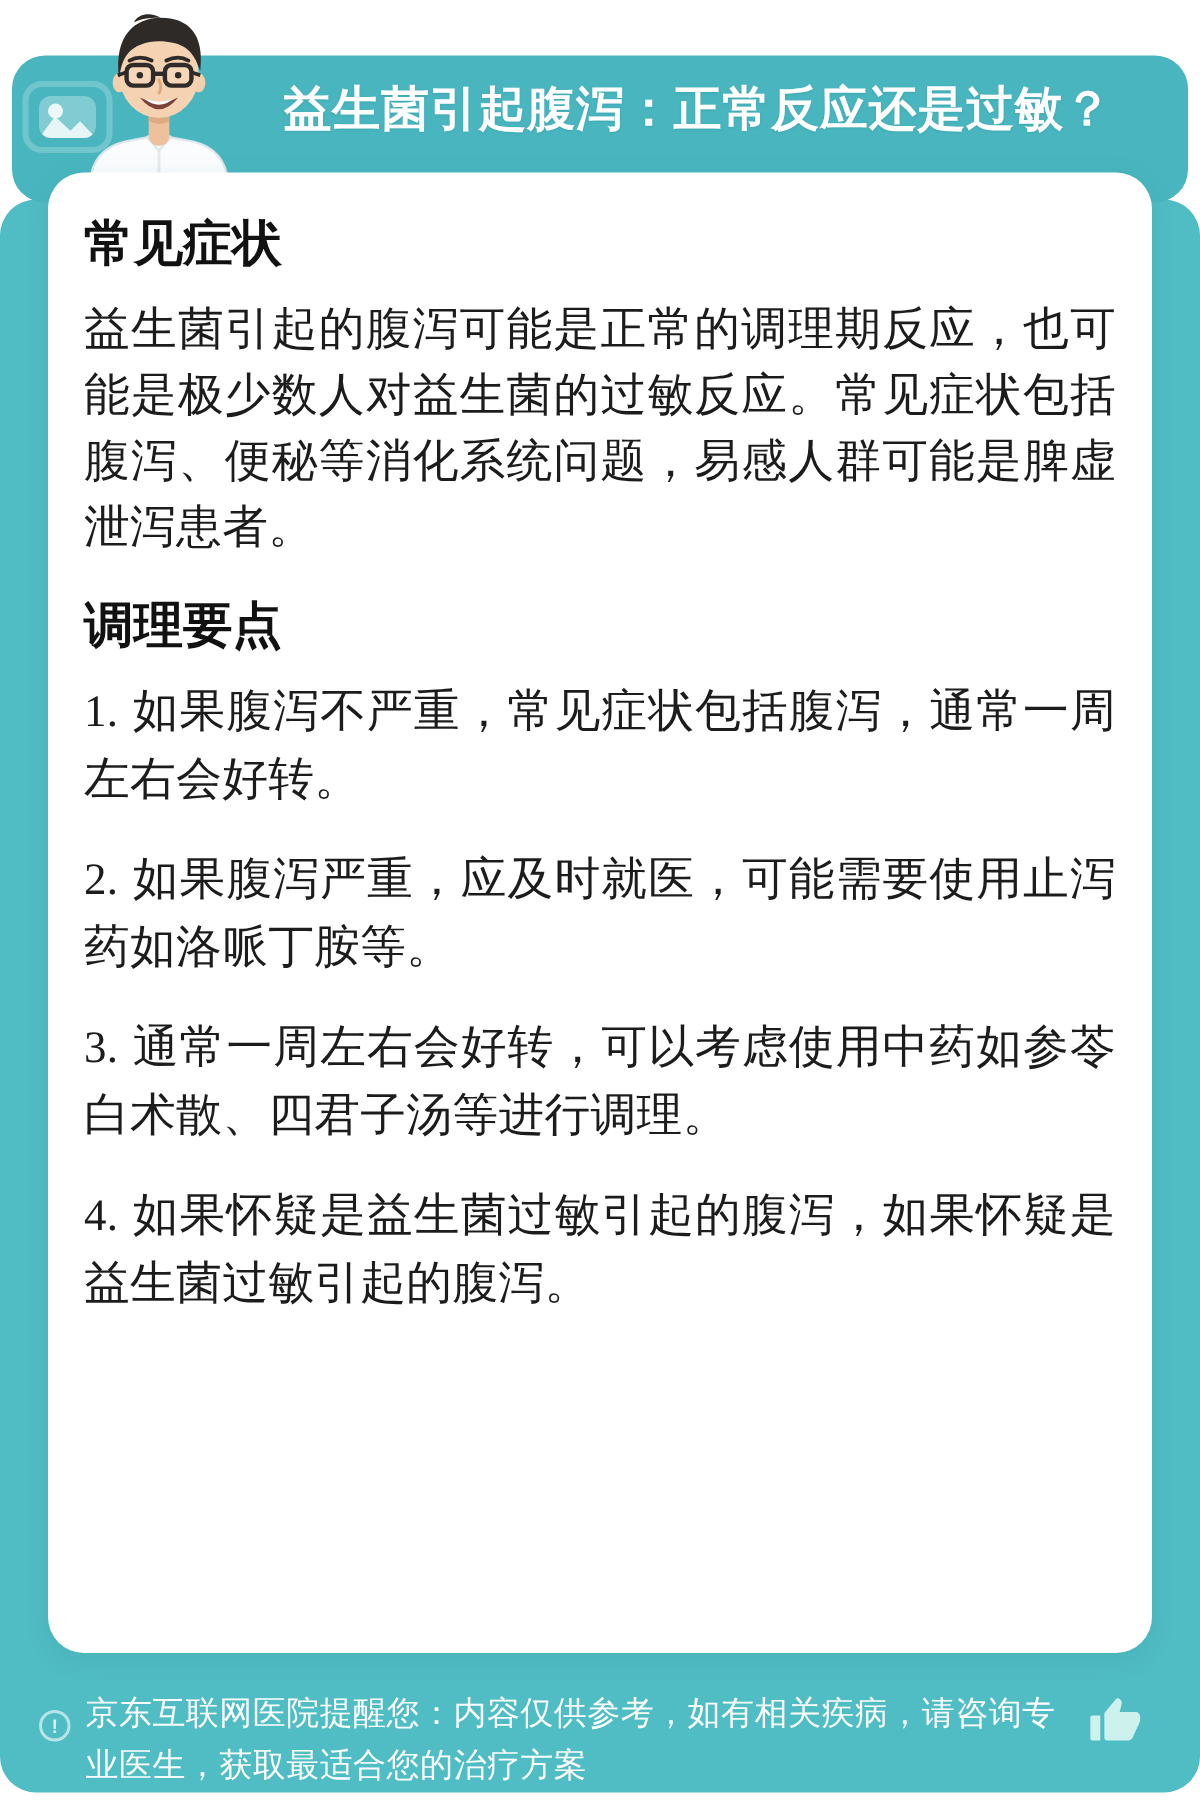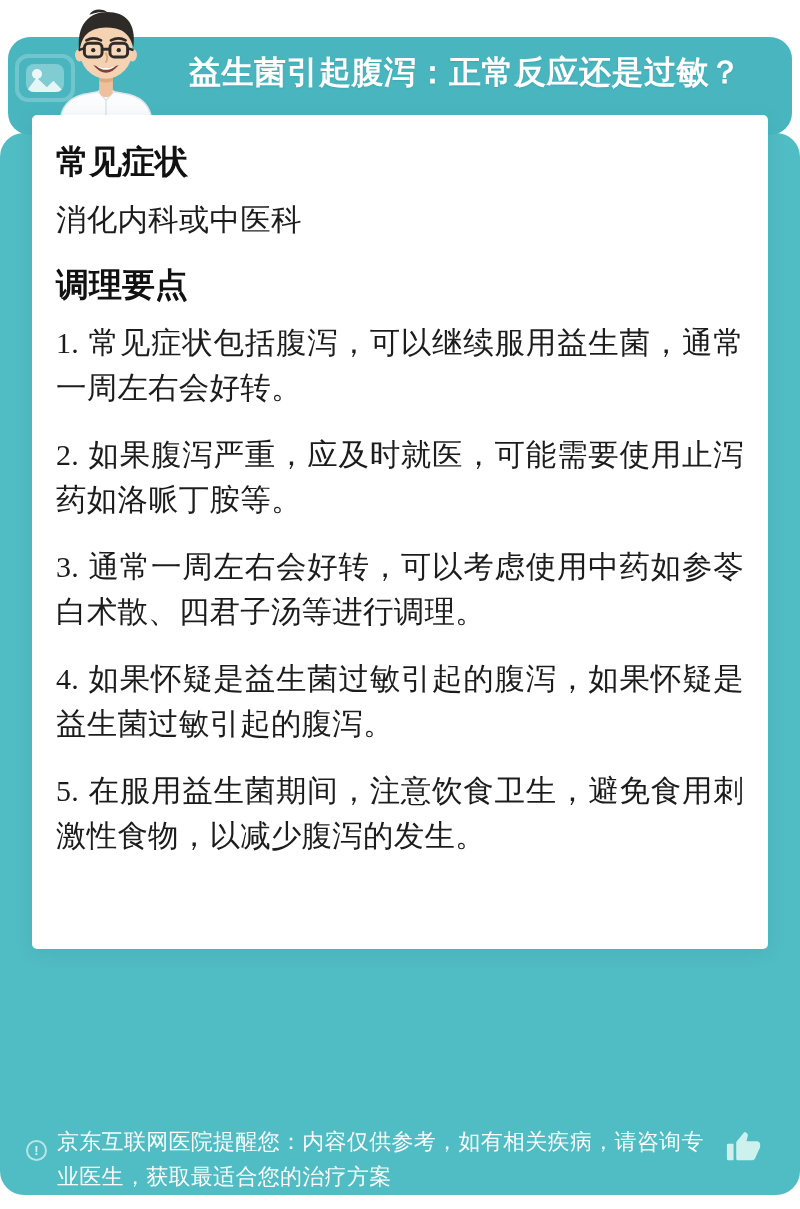--- a/index.html
+++ b/index.html
@@ -37,22 +37,22 @@
   }
   .avatar{position:absolute;left:56px;top:6px;width:100px;height:110px;z-index:4;}
   .title{
     position:absolute;left:145px;top:52px;width:600px;z-index:4;
     color:#ffffff;font-size:32px;font-weight:700;line-height:40px;letter-spacing:0.5px;
     text-shadow:0 1px 2px rgba(0,90,100,0.15);
     margin-left:44px;
   }
   
   .card{
-    position:absolute;left:32px;top:115px;width:736px;height:834px;z-index:5;
-    background:#ffffff;border-radius:5px;box-sizing:border-box;
+    position:absolute;left:32px;top:115px;width:736px;height:987px;z-index:5;
+    background:#ffffff;border-radius:24px;box-sizing:border-box;
     padding:26px 24px 0 24px;overflow:hidden;
     box-shadow:0 4px 18px rgba(20,100,110,0.10);
   }
   .card h2{
     margin:0 0 14px 0;font-size:33px;line-height:42px;font-weight:700;color:#111111;
   }
   .card p{
     margin:0 0 23px 0;font-size:30.5px;line-height:44px;color:#1c1c1c;
     letter-spacing:0.2px;text-align:justify;
   }
@@ -121,29 +121,28 @@
     <path d="M50,48 q2.5,6 0,9" stroke="#dca87e" stroke-width="2" fill="none" stroke-linecap="round"></path>
 
     <path d="M37,60 Q50,76 63,60 Q50,66 37,60 Z" fill="#7c4238"></path>
     <path d="M40,61 Q50,69 60,61 Q50,64.5 40,61 Z" fill="#ffffff"></path>
   </svg>
 
   <div class="title">益生菌引起腹泻：正常反应还是过敏？</div>
 
   <div class="card">
     <h2>常见症状</h2>
+    <p>益生菌引起的腹泻可能是正常的调理期反应，也可能是极少数人对益生菌的过敏反应。常见症状包括腹泻、便秘等消化系统问题，易感人群可能是脾虚泄泻患者。</p>
 
-    <p>消化内科或中医科</p>
 
     <h2>调理要点</h2>
-    <p><span class="num">1.</span><span>常见症状包括腹泻，可以继续服用益生菌，通常一周左右会好转。</span></p>
+    <p><span class="num">1.</span><span>如果腹泻不严重，常见症状包括腹泻，通常一周左右会好转。</span></p>
     <p><span class="num">2.</span><span>如果腹泻严重，应及时就医，可能需要使用止泻药如洛哌丁胺等。</span></p>
     <p><span class="num">3.</span><span>通常一周左右会好转，可以考虑使用中药如参苓白术散、四君子汤等进行调理。</span></p>
     <p><span class="num">4.</span><span>如果怀疑是益生菌过敏引起的腹泻，如果怀疑是益生菌过敏引起的腹泻。</span></p>
-    <p><span class="num">5.</span><span>在服用益生菌期间，注意饮食卫生，避免食用刺激性食物，以减少腹泻的发生。</span></p>
   </div>
 
   <div class="alert-circle">
     <span>!</span>
   </div>
 
   <div class="disclaimer">京东互联网医院提醒您：内容仅供参考，如有相关疾病，请咨询专业医生，获取最适合您的治疗方案</div>
 
   <svg class="thumb" viewBox="0 0 24 24" xmlns="http://www.w3.org/2000/svg">
     <path fill="#cdf2ee" d="M2 10.5h3.4V21H2a.8.8 0 0 1-.8-.8v-8.9a.8.8 0 0 1 .8-.8zm5.1-1.05 4.9-5.9c.3-.36.83-.42 1.2-.14l.65.48c.5.37.73 1 .58 1.6l-.9 3.51h6.67c1.1 0 2 .9 2 2v1.4c0 .26-.05.52-.15.76l-3.02 6.62c-.3.72-1.01 1.22-1.84 1.22H8.1a1 1 0 0 1-1-1V9.45z"></path>

